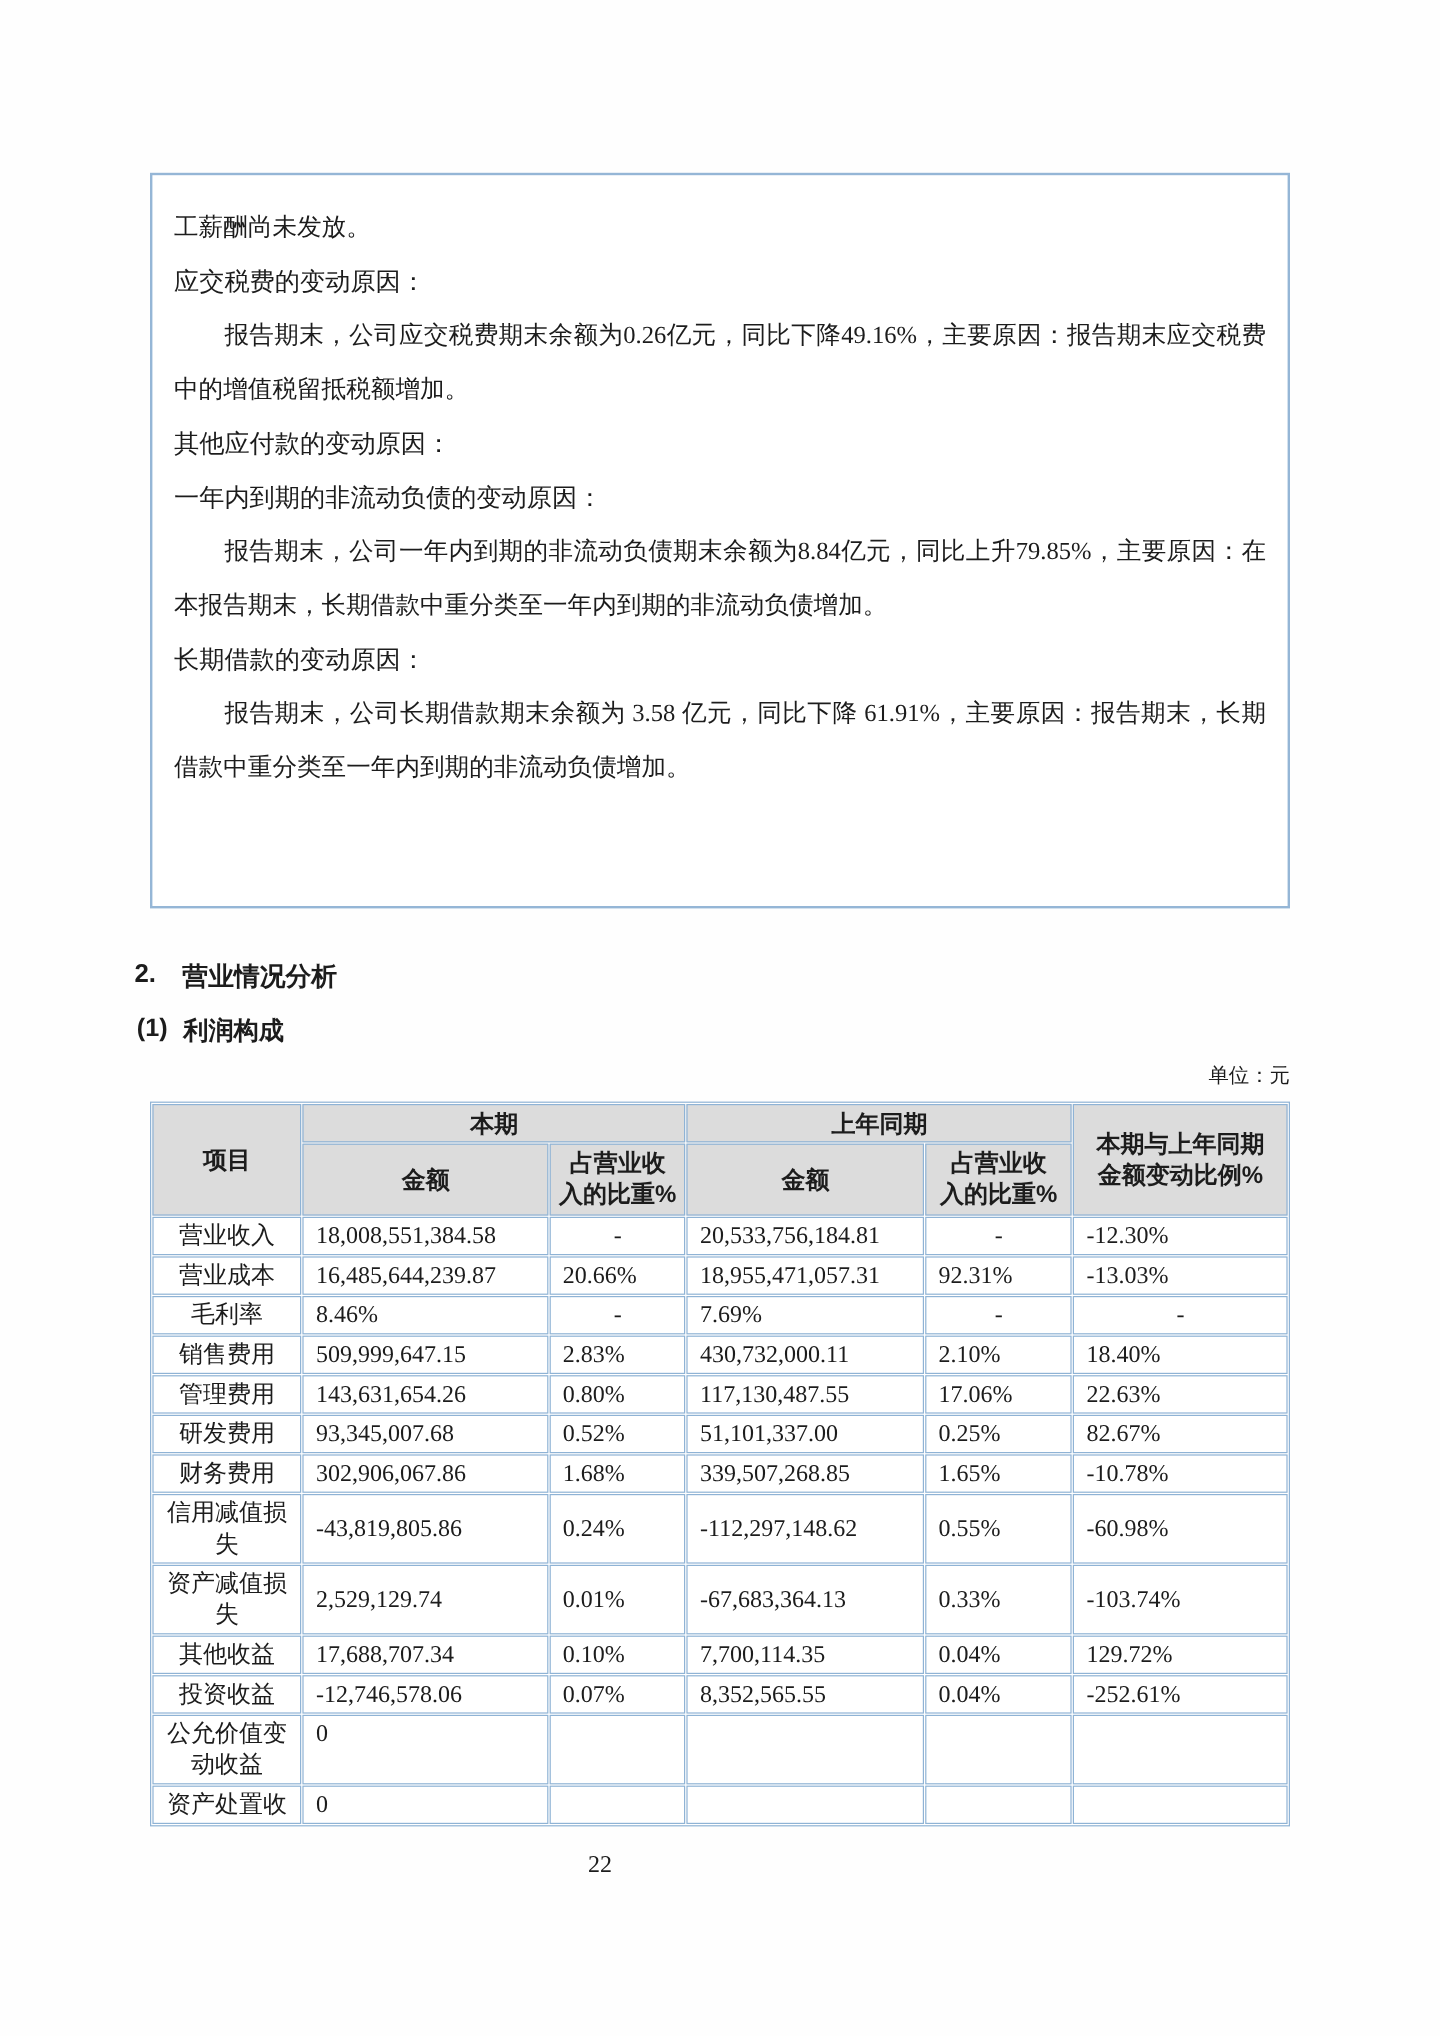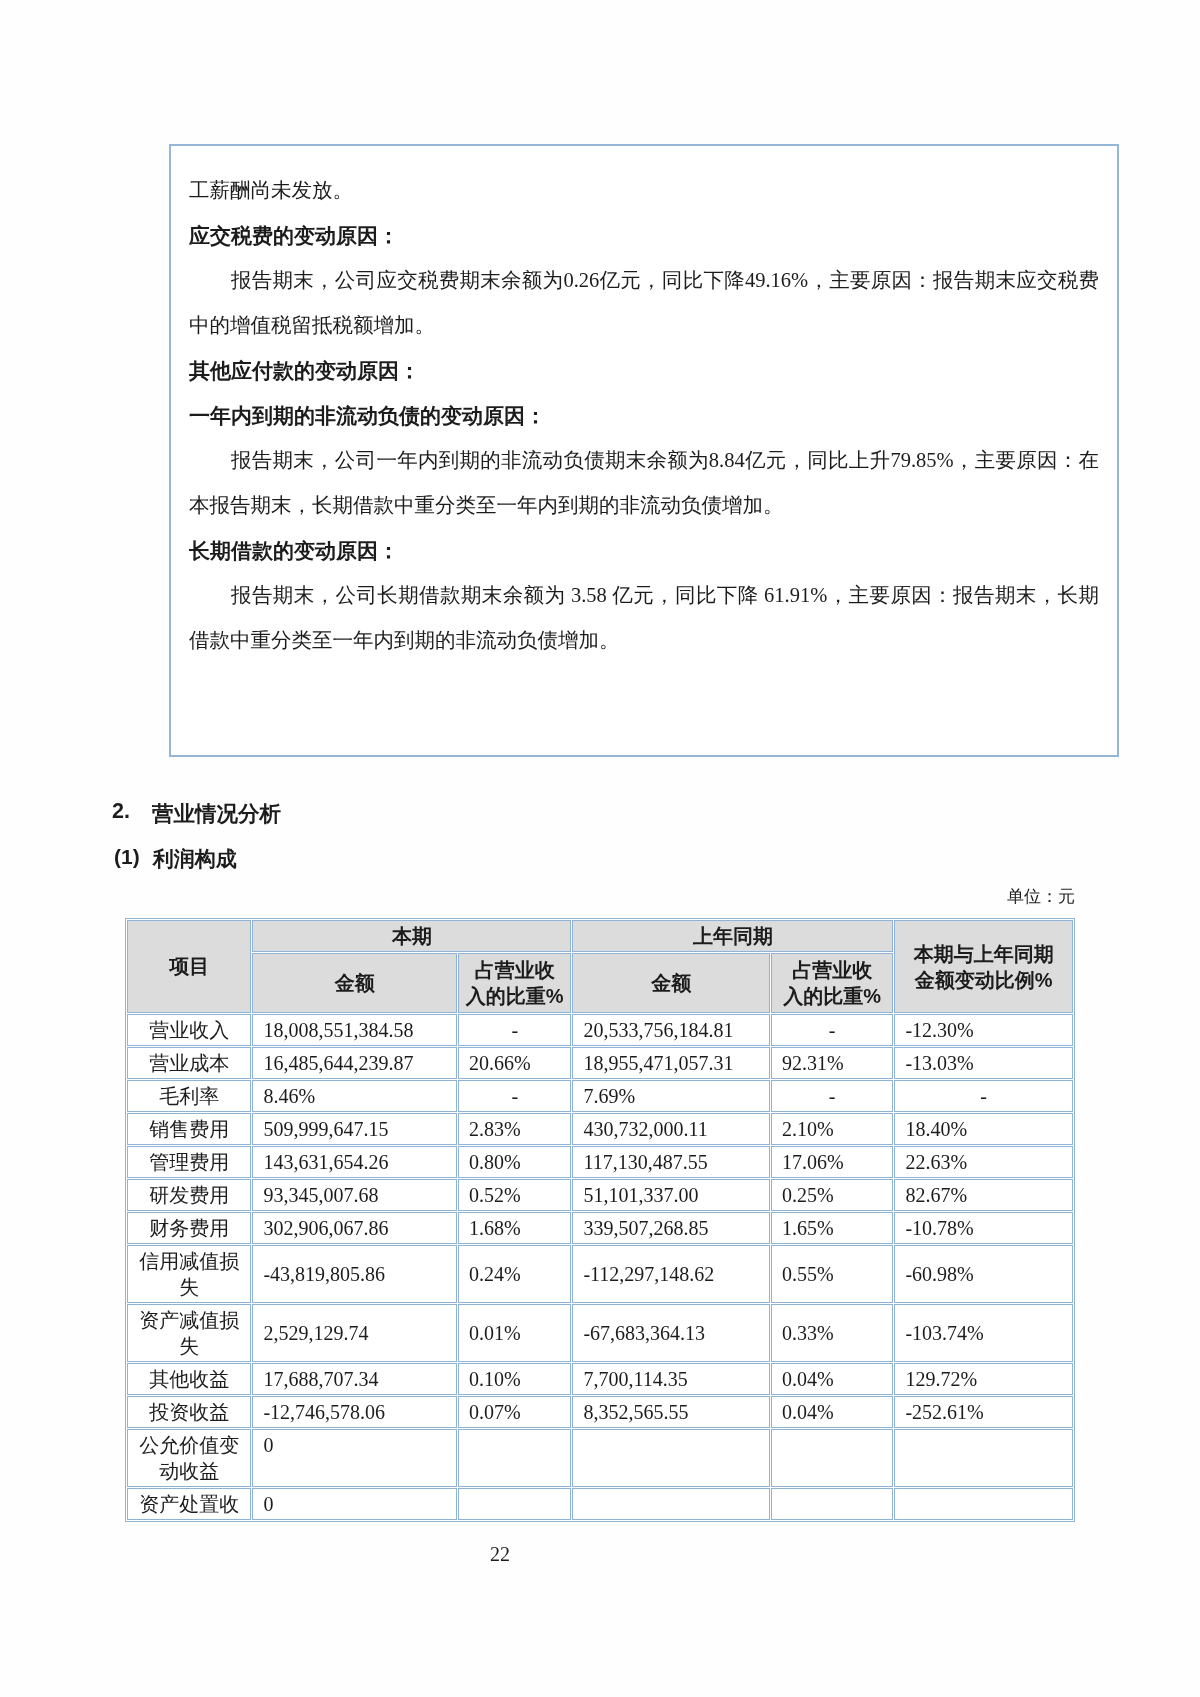--- a/index.html
+++ b/index.html
@@ -5,27 +5,26 @@
   html,body{margin:0;padding:0;background:#ffffff;}
   .page{
     position:relative;width:1200px;height:1697px;background:#fefefe;
     font-family:"Liberation Serif","DejaVu Serif",serif;color:#1c1c1c;overflow:hidden;
   }
   
   .callout{
     position:absolute;left:125px;top:144px;width:950px;height:613px;
     box-sizing:border-box;border:2px solid #95b6d6;background:#ffffff;
     padding:22px 18px 0 18px;
-    margin-left:44px;
   }
   .box-body{font-size:20.5px;line-height:45px;text-align:justify;}
   .box-body.indent{text-indent:42px;}
   .box-heading{
     font-family:"Liberation Sans","DejaVu Sans",sans-serif;
-    font-weight:bold;font-size:21px;line-height:45px;
+    font-weight:normal;font-size:21px;line-height:45px;
   }
   
   .section-heading{
     position:absolute;left:112px;top:799px;
     font-family:"Liberation Sans","DejaVu Sans",sans-serif;
     font-weight:bold;font-size:21.5px;display:flex;gap:22px;
   }
   .subsection-heading{
     position:absolute;left:114px;top:845px;
     font-family:"Liberation Sans","DejaVu Sans",sans-serif;

